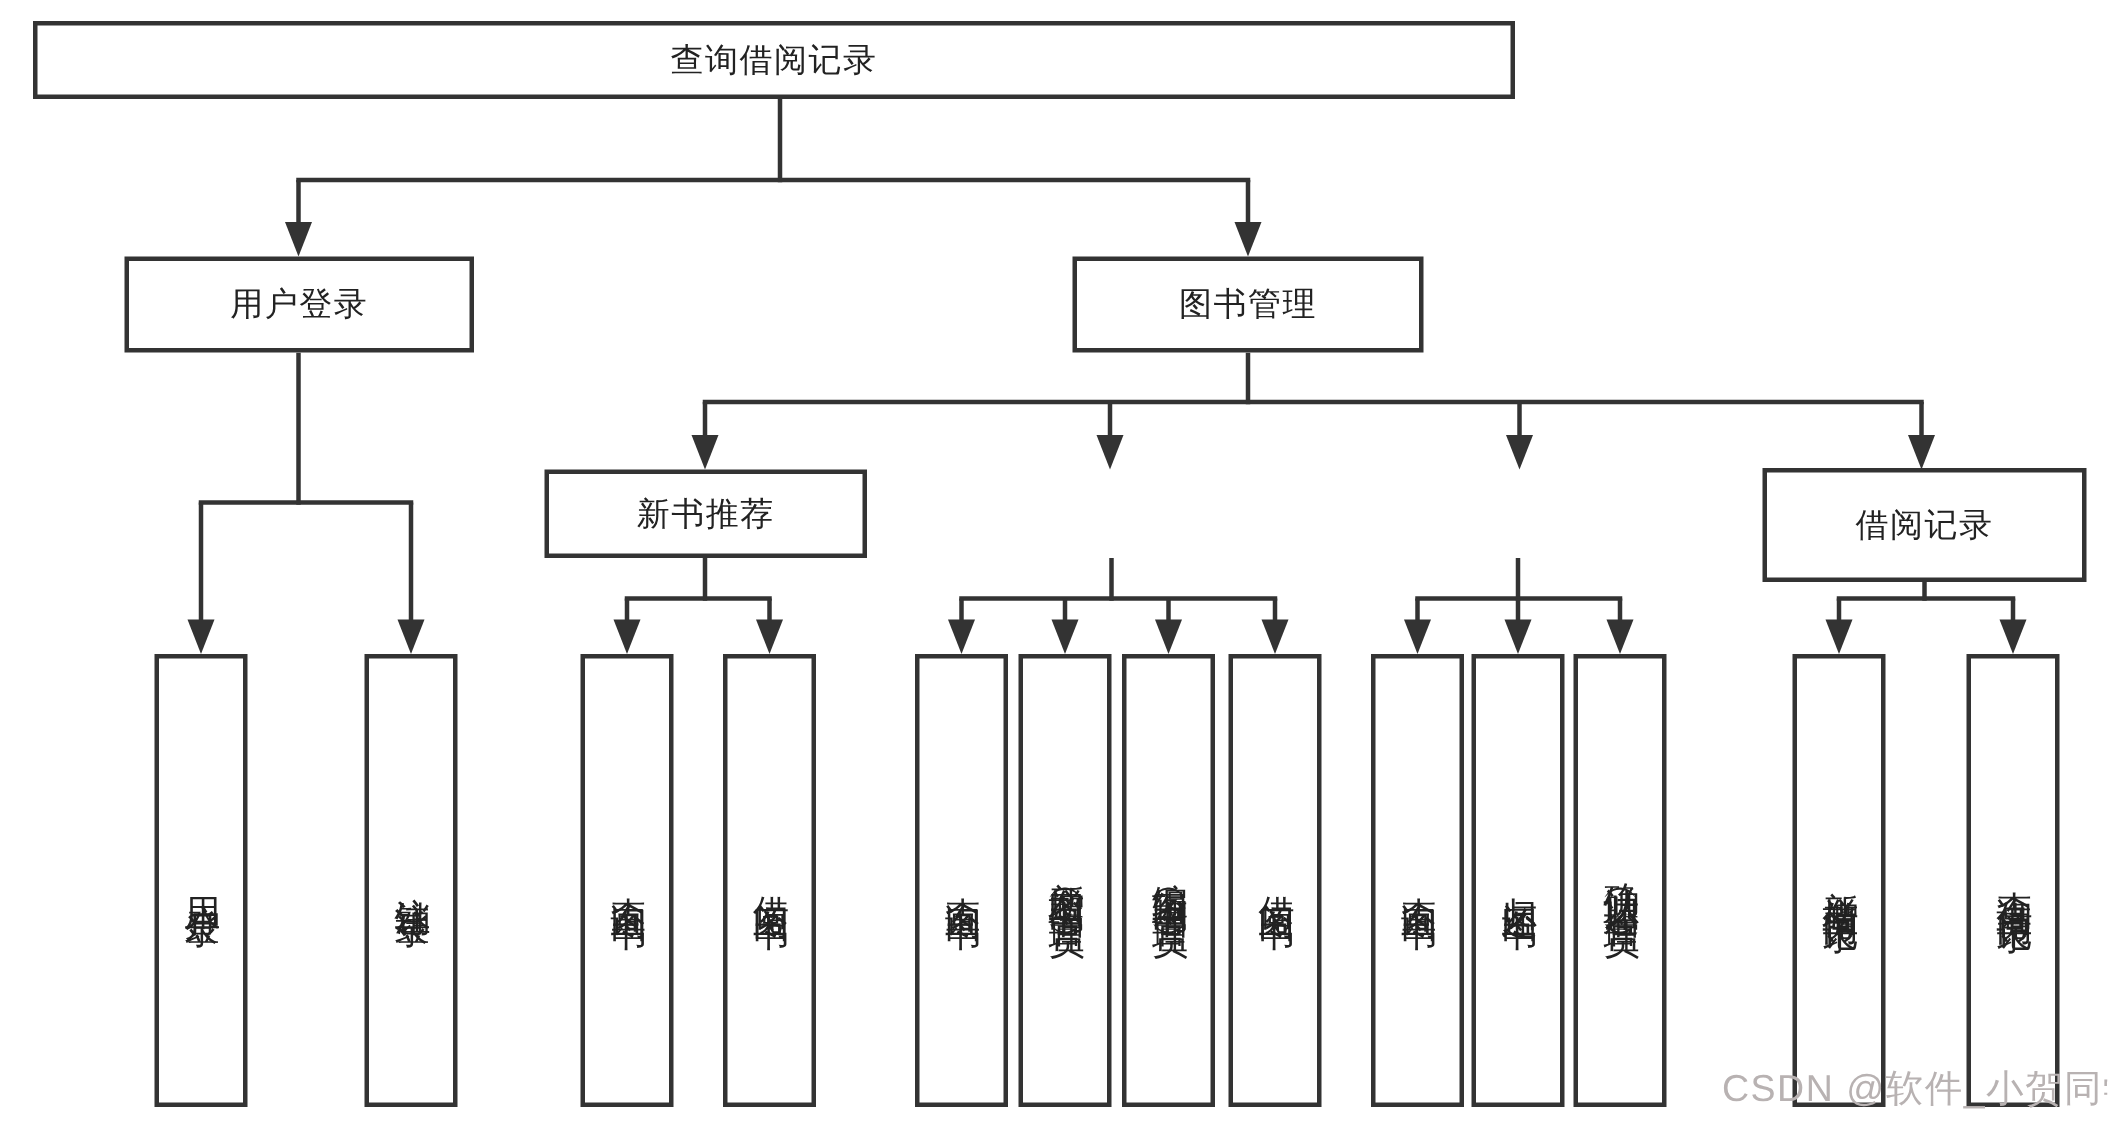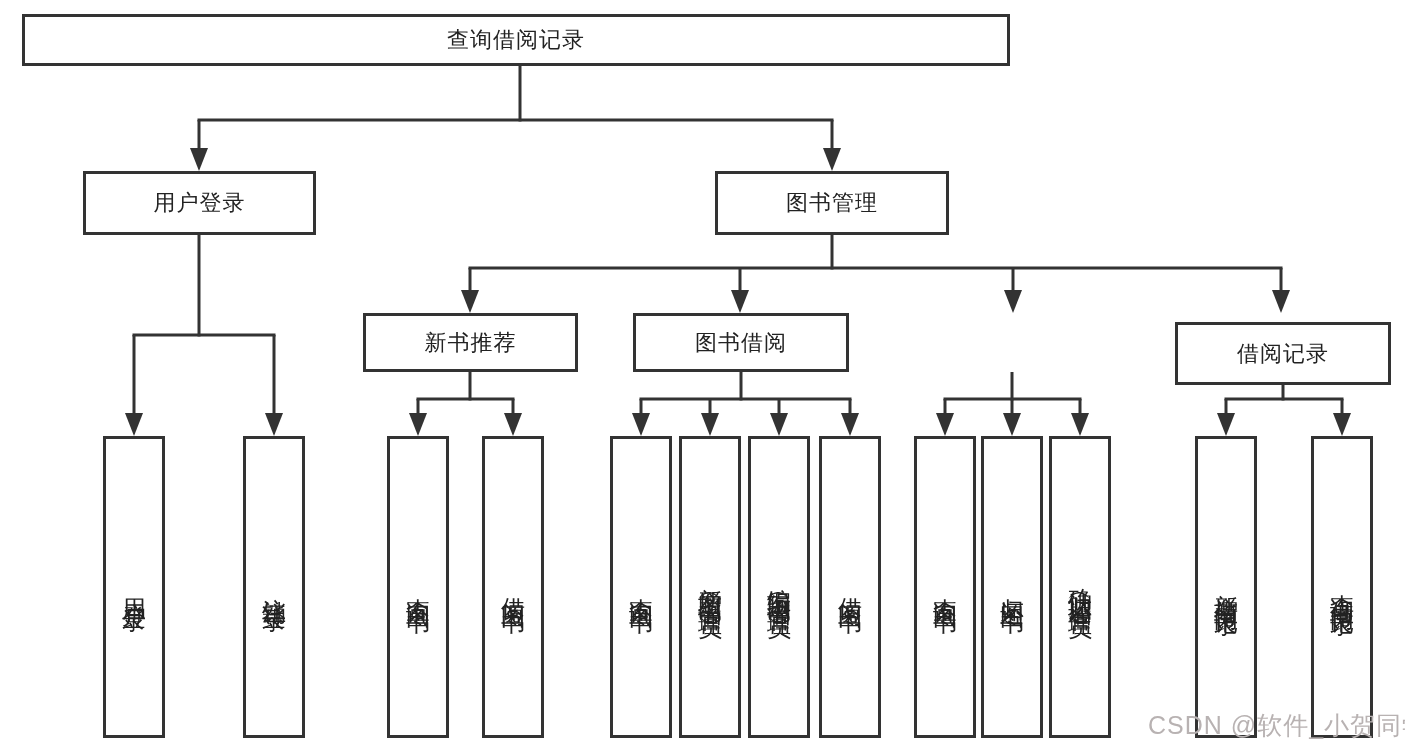--- a/index.html
+++ b/index.html
@@ -128,22 +128,21 @@
       <polygon points="1333,413 1351,413 1342,436"></polygon>
     </g>
   </svg>
 
   <div class="node" style="left:22px;top:14px;width:988px;height:52px;">查询借阅记录</div>
 
   <div class="node" style="left:83px;top:171px;width:233px;height:64px;">用户登录</div>
   <div class="node" style="left:715px;top:171px;width:234px;height:64px;">图书管理</div>
 
   <div class="node" style="left:363px;top:313px;width:215px;height:59px;">新书推荐</div>
-  <div class="node" style="left:633px;top:313px;width:216px;height:59px;">图书借阅</div>
-  <div class="node" style="left:1175px;top:322px;width:216px;height:63px;">借阅记录</div>
+  <div class="node" style="left:1175px;top:312px;width:216px;height:76px;">借阅记录</div>
 
   <div class="node v" style="left:103px;top:436px;width:62px;height:302px;">用户登录</div>
   <div class="node v" style="left:243px;top:436px;width:62px;height:302px;">注销登录</div>
 
   <div class="node v" style="left:387px;top:436px;width:62px;height:302px;">查询图书</div>
   <div class="node v" style="left:482px;top:436px;width:62px;height:302px;">借阅图书</div>
 
   <div class="node v" style="left:610px;top:436px;width:62px;height:302px;">查询图书</div>
   <div class="node v" style="left:679px;top:436px;width:62px;height:302px;">新增图书（管理员）</div>
   <div class="node v" style="left:748px;top:436px;width:62px;height:302px;">编辑图书（管理员）</div>

